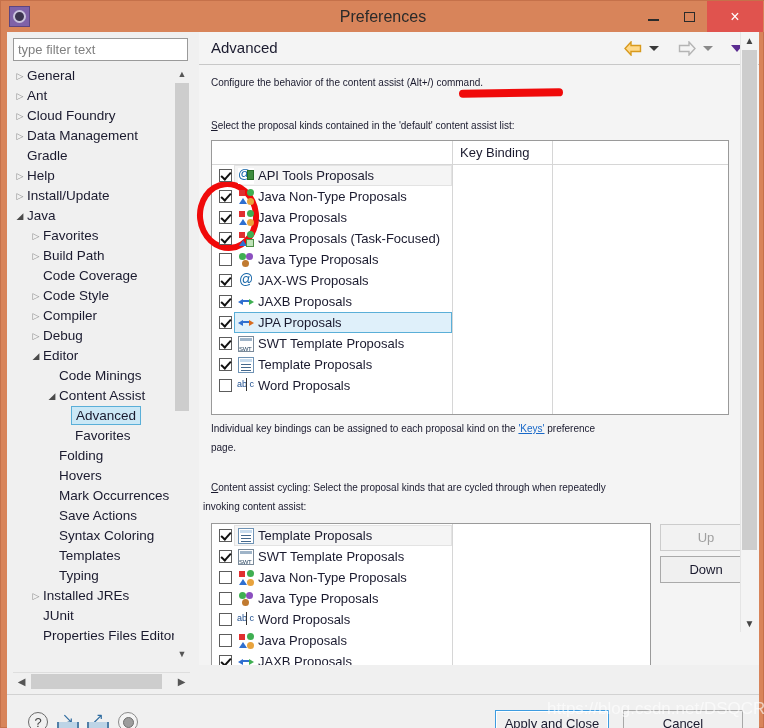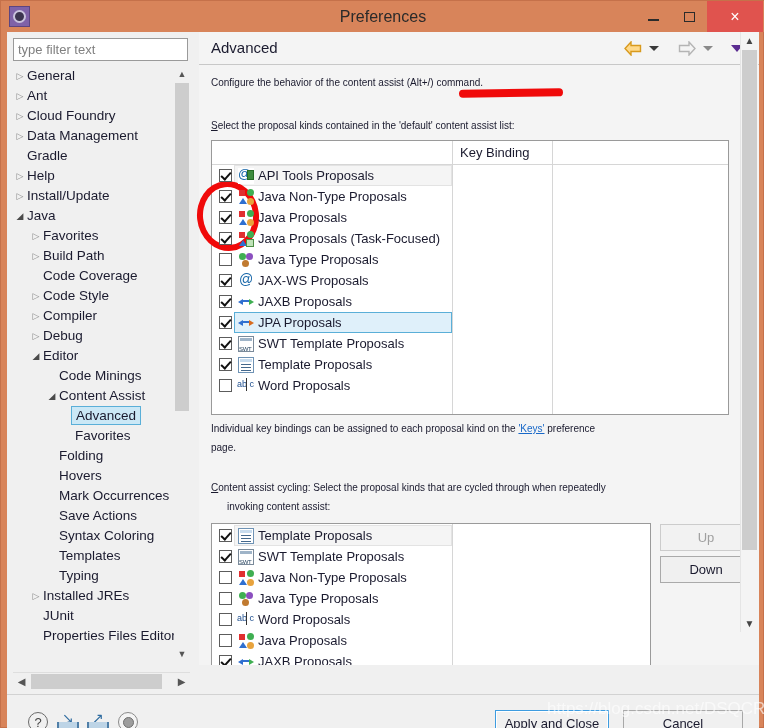--- a/index.html
+++ b/index.html
@@ -692,21 +692,21 @@
               </div>
             </div>
         </div>
 
         <div class="desc-text" style="left:12px; top:358px;">
           <span>Individual key bindings can be assigned to each proposal kind on the </span><span class="keys-link">'Keys'</span><span> preference</span>
         </div>
         <div class="desc-text" style="left:12px; top:377px;">page.</div>
 
         <div class="desc-text" style="left:12px; top:417px;"><span class="udl">C</span><span id="s2rest">ontent assist cycling: Select the proposal kinds that are cycled through when repeatedly</span></div>
-        <div class="desc-text" style="left:28px; top:436px;">invoking content assist:</div>
+        <div class="desc-text" style="left:4px; top:436px;">invoking content assist:</div>
 
         <div class="listbox" id="table2" style="left:12px; top:458px; width:440px; height:147px;">
           <div class="vsep" style="left:240px; top:0;"></div>
           <div id="table2-rows" style="position:absolute; left:0; top:1px; width:100%;">
               <div class="lrow sel-soft">
                 <div class="hl" style="width: 218px;"></div>
                 <div class="rowcontent">
                   <span class="chk on"></span>
                   <span class="ic ic-tpl"></span>
                   <span class="txt">Template Proposals</span>

